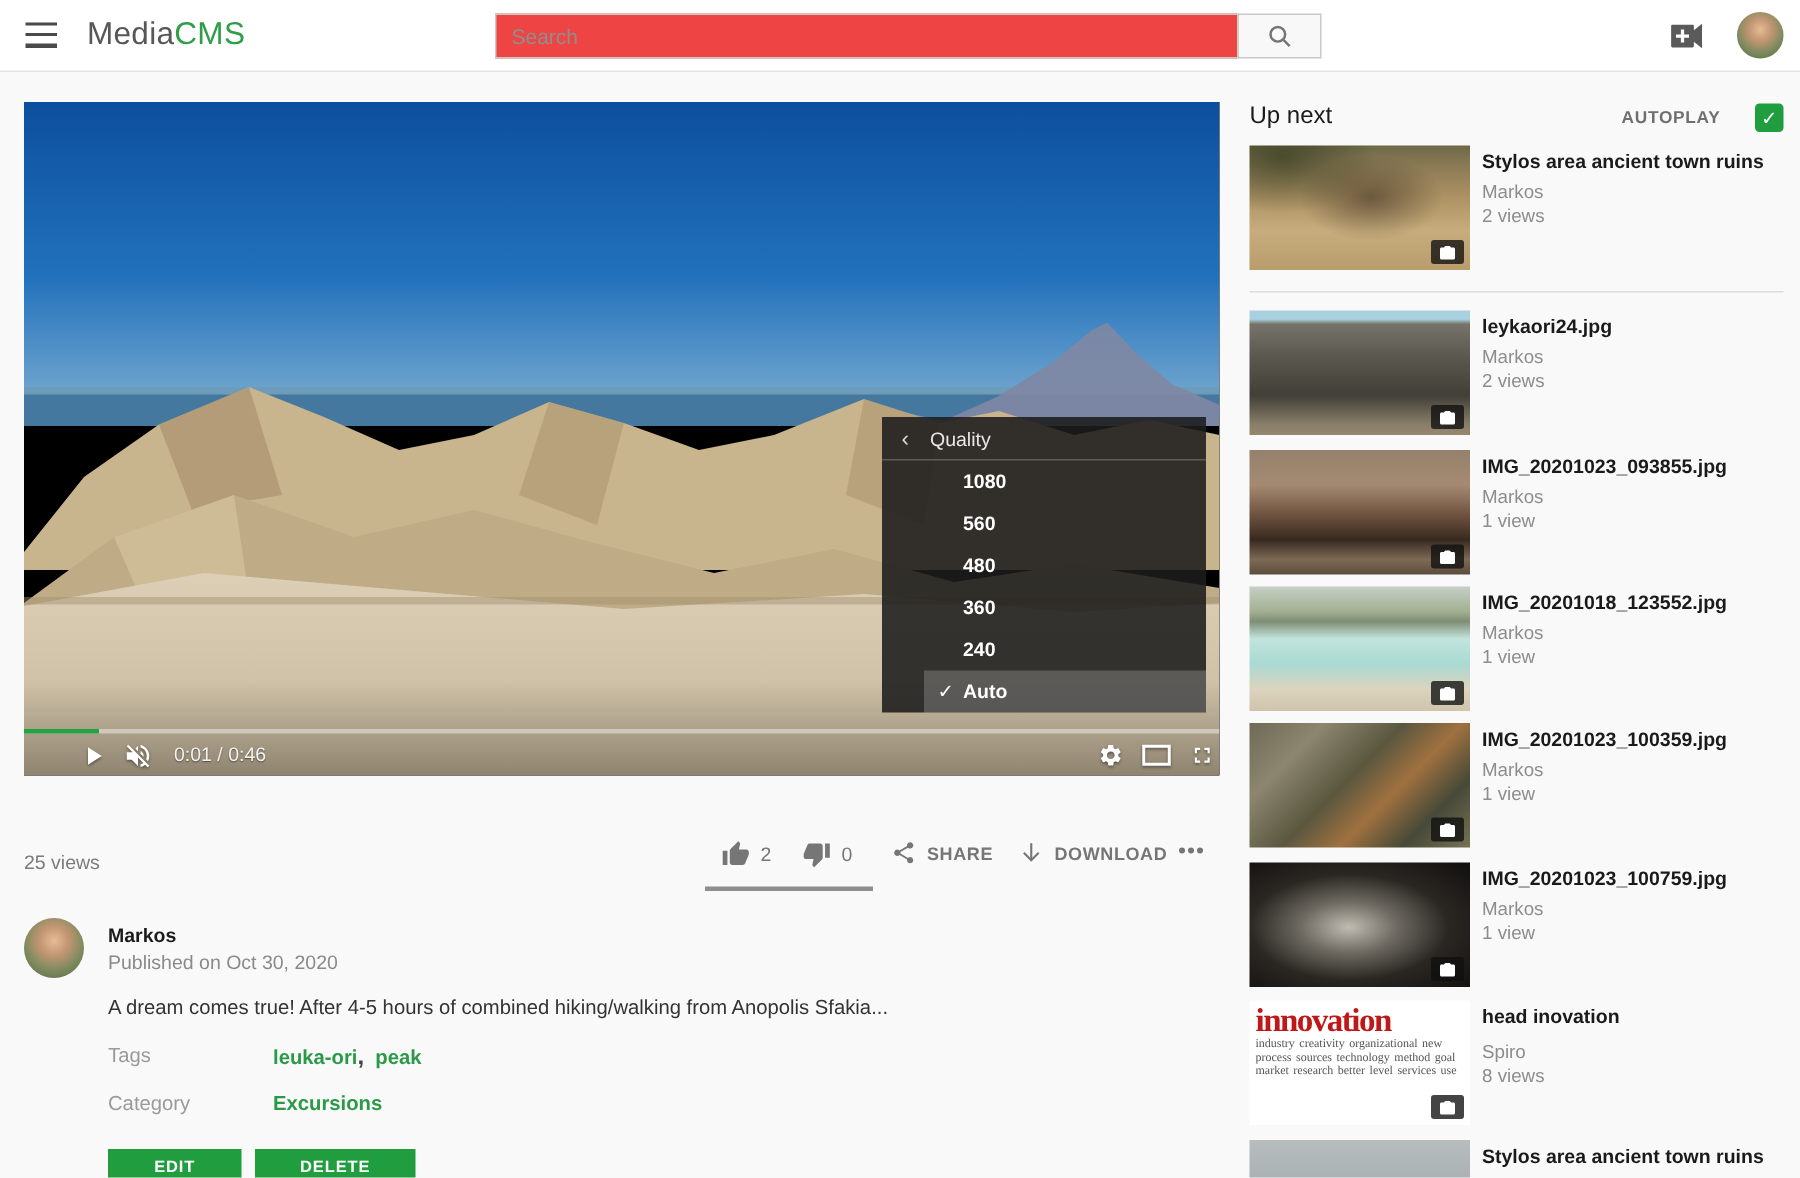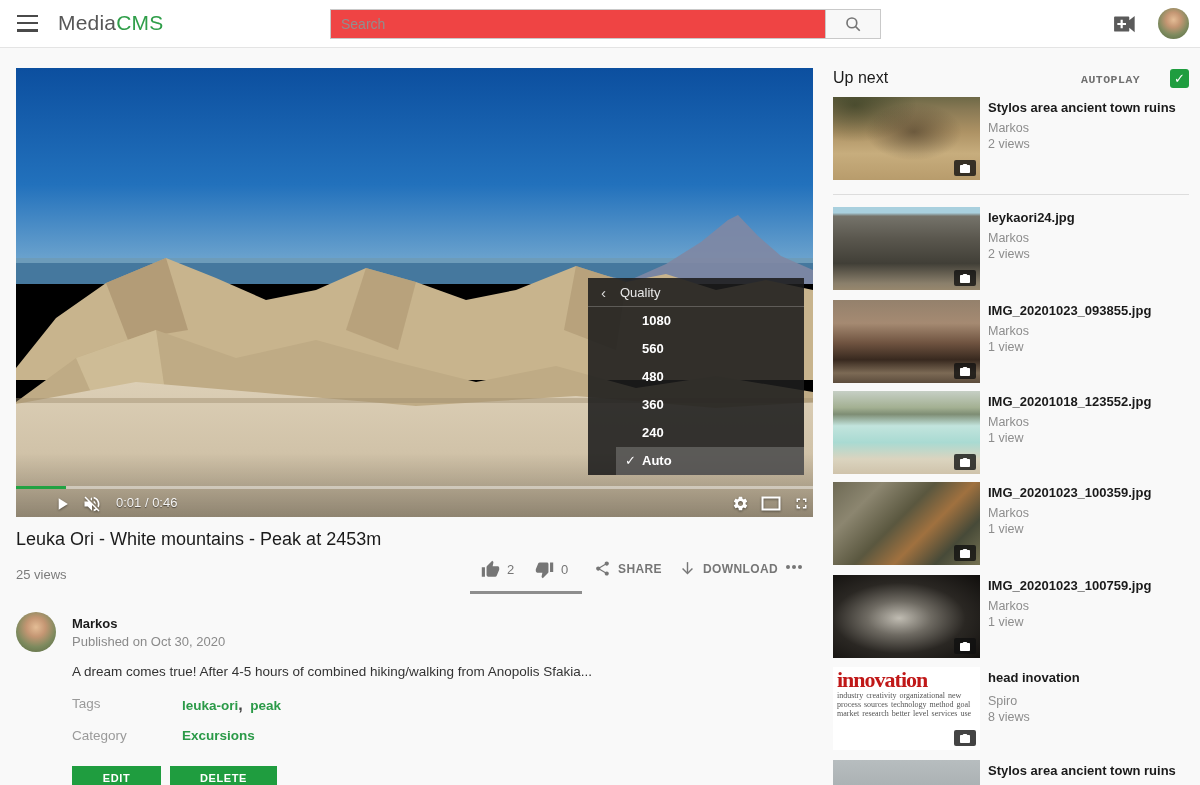--- a/index.html
+++ b/index.html
@@ -69,21 +69,21 @@
   .lblrow { position:absolute; font-size:13.5px; color:#9a9a9a; }
   .greenlink { color:#2b9a48; font-weight:bold; font-size:13.5px; text-decoration:none; cursor:pointer; }
   .tagcomma { color:#444; font-weight:bold; }
   .btn { position:absolute; top:766px; height:36px; background:#1f9d3f; color:#fff; border:none;
     font-size:11px; font-weight:bold; letter-spacing:.6px; cursor:pointer;
     font-family:"Liberation Sans","DejaVu Sans",sans-serif; padding:0 16px; }
 
   
   .upnext { position:absolute; left:833px; top:69px; font-size:16px; color:#1b1b1b; }
   .autoplay-lbl { position:absolute; left:1081px; top:73px; font-size:11.5px; font-weight:bold;
-    letter-spacing:.5px; color:#6f6f6f;font-family:Liberation Mono, monospace; }
+    letter-spacing:.5px; color:#6f6f6f; }
   .autoplay-box { position:absolute; left:1170px; top:69px; width:19px; height:19px; border-radius:3px;
     background:#1f9d3f; color:#fff; font-size:13px; line-height:19px; text-align:center; cursor:pointer; }
   .sb-divider { position:absolute; left:833px; top:194px; width:356px; height:1px; background:#ddd; }
   .sb-item { position:absolute; left:833px; width:356px; height:83px; cursor:pointer; }
   .thumb { position:absolute; left:0; top:0; width:147px; height:83px; overflow:hidden; }
   .campill { position:absolute; right:4px; bottom:4px; width:22px; height:16px; border-radius:2px;
     background:rgba(15,15,15,0.78); display:flex; align-items:center; justify-content:center; }
   .sb-title { position:absolute; left:155px; top:3px; width:200px; font-size:13px; font-weight:bold;
     color:#1a1a1a; line-height:16px; }
   .sb-author { position:absolute; left:155px; top:24px; font-size:12.5px; color:#8d8d8d; }
@@ -219,21 +219,20 @@
           </svg>
       </span>
       <span class="ctrl-ic" style="left:777px;top:3px;">
         <svg width="17" height="17" viewBox="0 0 24 24" fill="#fff">
             <path d="M7 14H5v5h5v-2H7v-3zm-2-4h2V7h3V5H5v5zm12 7h-3v2h5v-5h-2v3zM14 5v2h3v3h2V5h-5z"></path>
           </svg>
       </span>
     </div>
   </div>
 
-  <div class="vtitle">Leuka Ori - White mountains - Peak at 2453m</div>
   <div class="views">25 views</div>
 
   <div class="actions">
     <div class="act" style="left:11px;">
       <span>
         <svg width="19" height="19" viewBox="0 0 24 24" fill="#767676">
             <path d="M1 21h4V9H1v12zM23 10c0-1.1-.9-2-2-2h-6.31l.95-4.57.03-.32c0-.41-.17-.79-.44-1.06L14.17 1 7.59 7.59C7.22 7.95 7 8.45 7 9v10c0 1.1.9 2 2 2h9c.83 0 1.54-.5 1.84-1.22l3.02-7.05c.09-.23.14-.47.14-.73v-2z"></path>
           </svg>
       </span>
       <span class="cnt">2</span>

